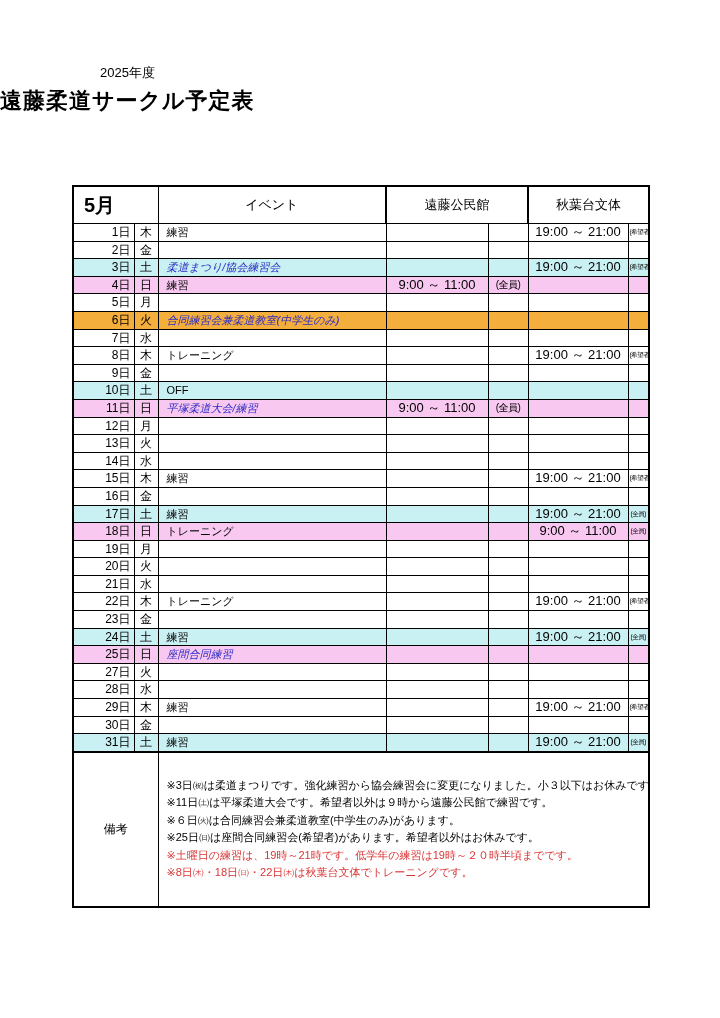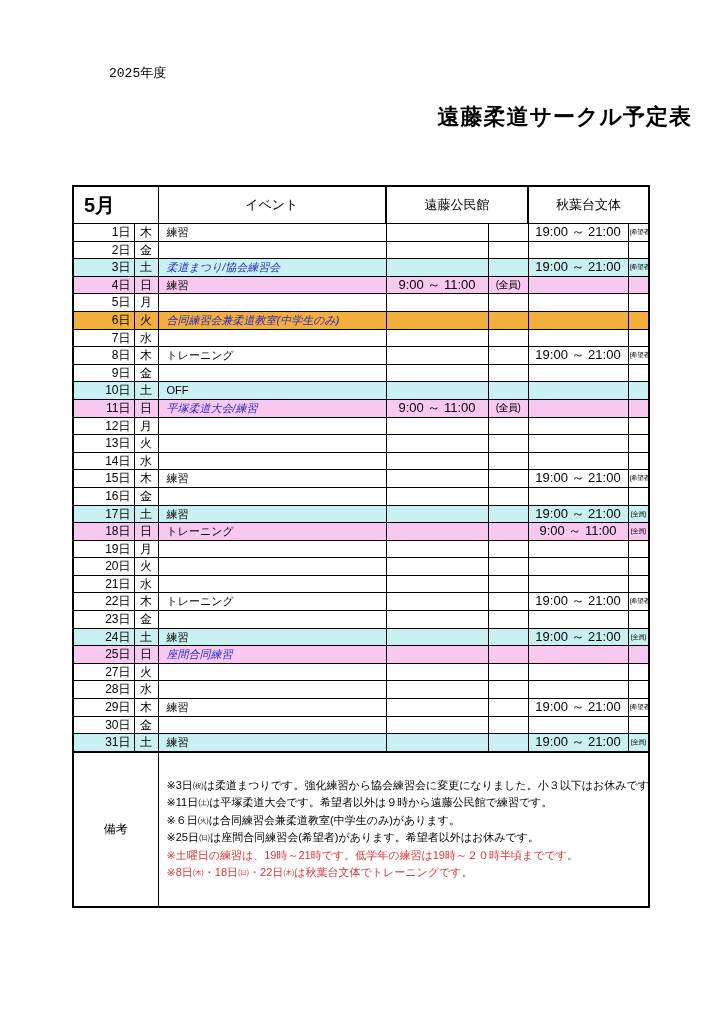--- a/index.html
+++ b/index.html
@@ -5,27 +5,26 @@
   html,body{margin:0;padding:0;background:#ffffff;}
   .page{
     position:relative;
     width:720px;height:1018px;
     background:#ffffff;
     font-family:"Liberation Sans","DejaVu Sans",sans-serif;
     color:#000;
     overflow:hidden;
   }
   .year-label{
-    position:absolute;left:109px;top:64px;
+    position:absolute;left:100px;top:64px;
     font-size:13px;
-    font-family:Liberation Mono, monospace;
   }
   .doc-title{
-    position:absolute;left:0;top:102px;width:692px;
-    text-align:right;font-size:22px;font-weight:bold;letter-spacing:1px;
+    position:absolute;left:0;top:86px;width:692px;
+    text-align:left;font-size:22px;font-weight:bold;letter-spacing:1px;
   }
   table.sched{
     position:absolute;left:72px;top:185px;
     width:576px;
     border-collapse:collapse;
     table-layout:fixed;
   }
   table.sched,table.sched td,table.sched th{border:1px solid #000;}
   table.sched{border:2px solid #000;}
   th.h-month{

